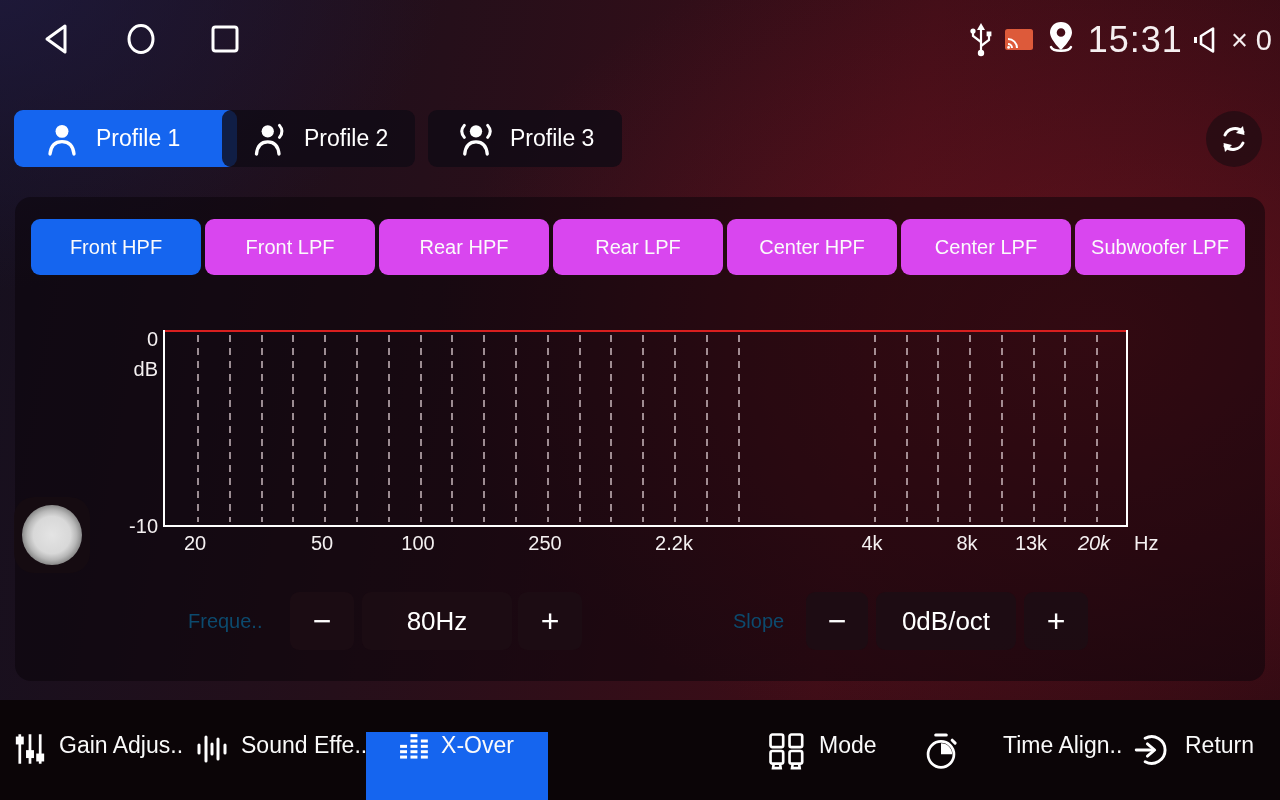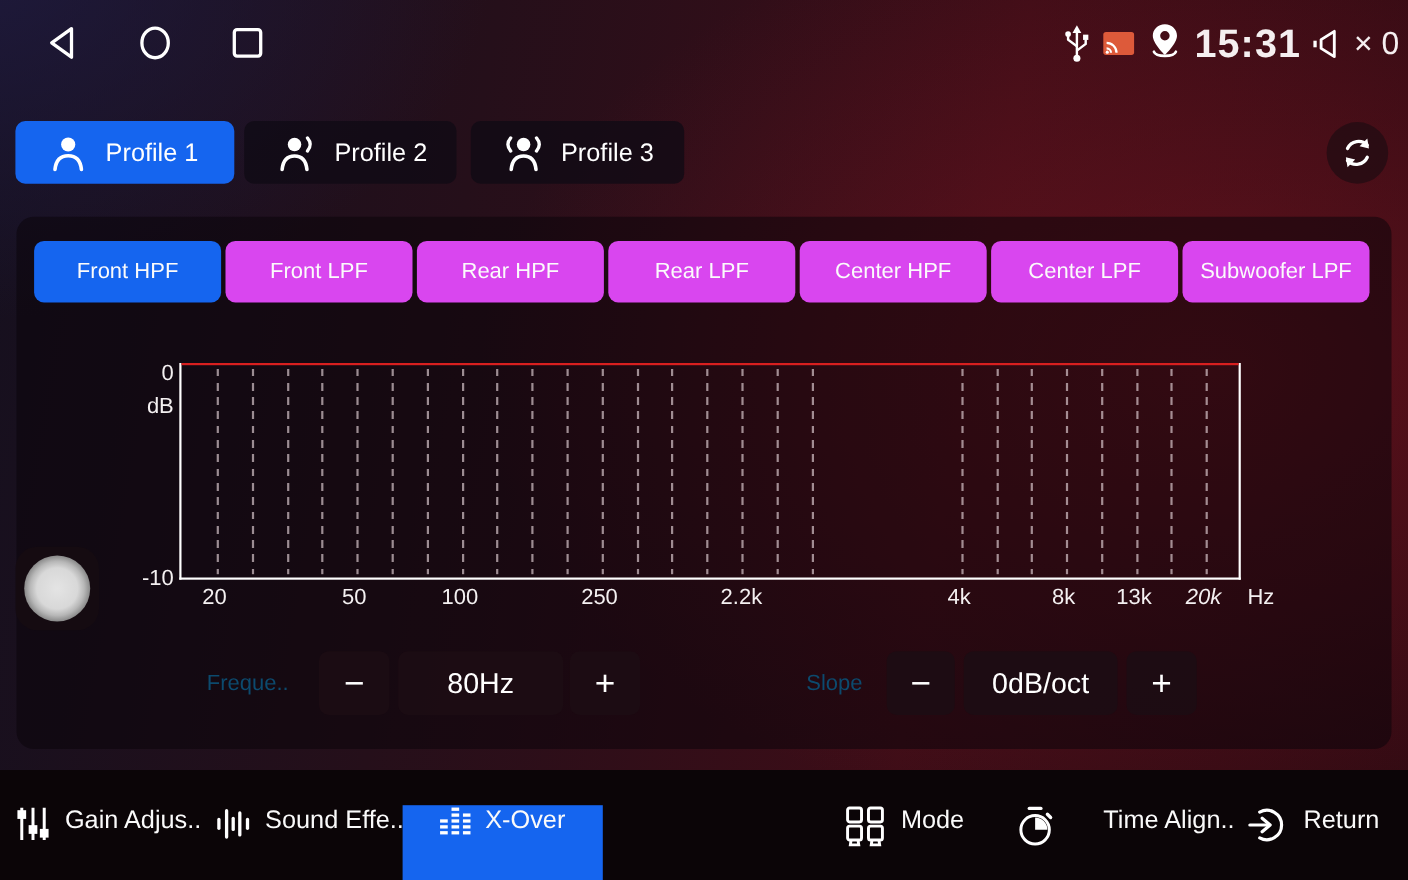--- a/index.html
+++ b/index.html
@@ -10,21 +10,21 @@
     background:
       radial-gradient(950px 620px at 86% 42%, rgba(128,22,34,0.55), transparent 70%),
       radial-gradient(760px 520px at -2% -4%, rgba(32,27,64,0.85), transparent 62%),
       linear-gradient(100deg,#15101f 0%, #250f1a 32%, #3d0d17 66%, #2e0a12 100%);
     position:relative;
   }
 
   
   .sysnav-icon { position:absolute; top:22px; }
   .status-right { position:absolute; top:0; right:8px; height:80px; display:flex; align-items:center; gap:10px; }
-  .time { font-size:36px; font-weight:700; letter-spacing:1px; color:#f5eff0; }
+  .time { font-size:36px; font-weight:400; letter-spacing:1px; color:#f5eff0; }
   .vol-text { font-size:29px; color:#f5eff0; margin-left:2px; }
 
   
   .profile-tab { position:absolute; top:110px; height:57px; border-radius:9px;
     display:flex; align-items:center; gap:16px; padding-left:30px;
     background:rgba(16,10,20,0.78); cursor:pointer; }
   .profile-tab.active { background:#1565ef; }
   .profile-tab .lbl { font-size:23px; color:#ffffff; }
   .reset-btn { position:absolute; top:111px; left:1206px; width:56px; height:56px; border-radius:50%;
     background:rgba(38,12,19,0.85); display:flex; align-items:center; justify-content:center; cursor:pointer; }
@@ -120,21 +120,21 @@
   <span class="time">15:31</span>
   <span style="display:flex;align-items:center;">
     <svg width="26" height="30" viewBox="0 0 26 30">
       <rect x="1" y="12" width="3" height="6" fill="#fff"></rect>
       <path d="M8 11 L20 3.5 V26.5 L8 19 Z" fill="none" stroke="#fff" stroke-width="2.6" stroke-linejoin="round"></path>
     </svg>
   </span>
   <span class="vol-text">× 0</span>
 </div>
 
-<div class="profile-tab active" style="left:14px; width:199px;">
+<div class="profile-tab active" style="left:14px; width:223px;">
   <span>
     <svg width="36" height="38" viewBox="0 0 24 25">
       <circle cx="12" cy="7.4" r="4.3" fill="#fff"></circle>
       <path d="M4 22.5 C4.6 16.5 7.8 14.2 12 14.2 C16.2 14.2 19.4 16.5 20 22.5" fill="none" stroke="#fff" stroke-width="2.2" stroke-linecap="round"></path>
     </svg>
   </span>
   <span class="lbl">Profile 1</span>
 </div>
 <div class="profile-tab" style="left:222px; width:193px;">
   <span>

